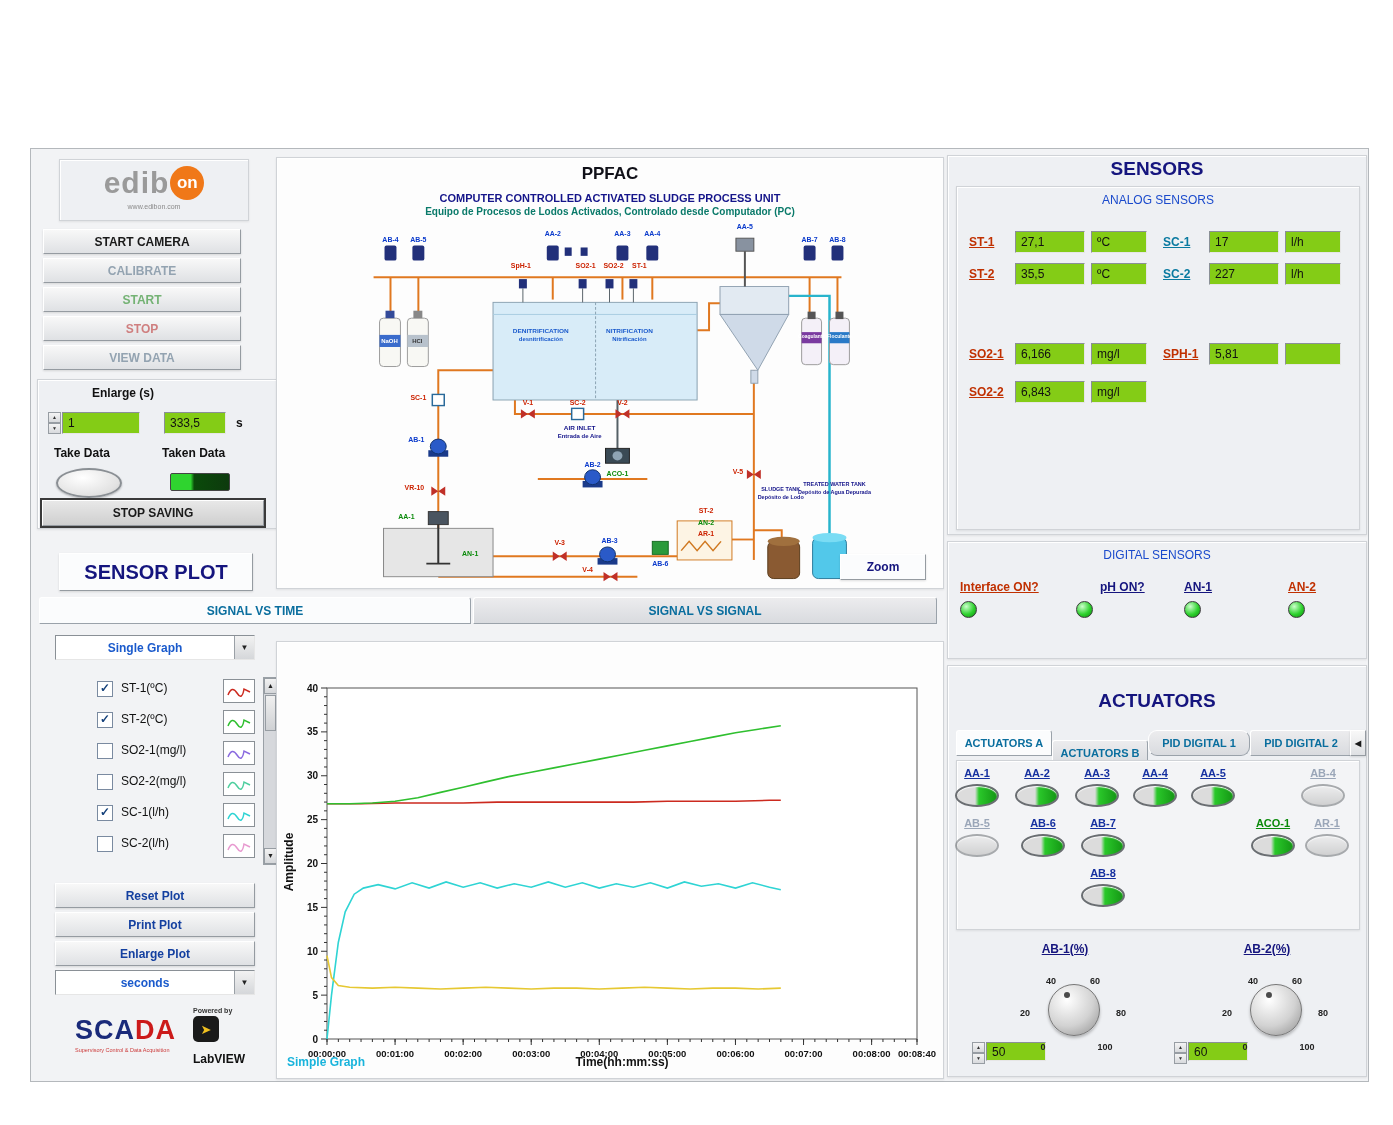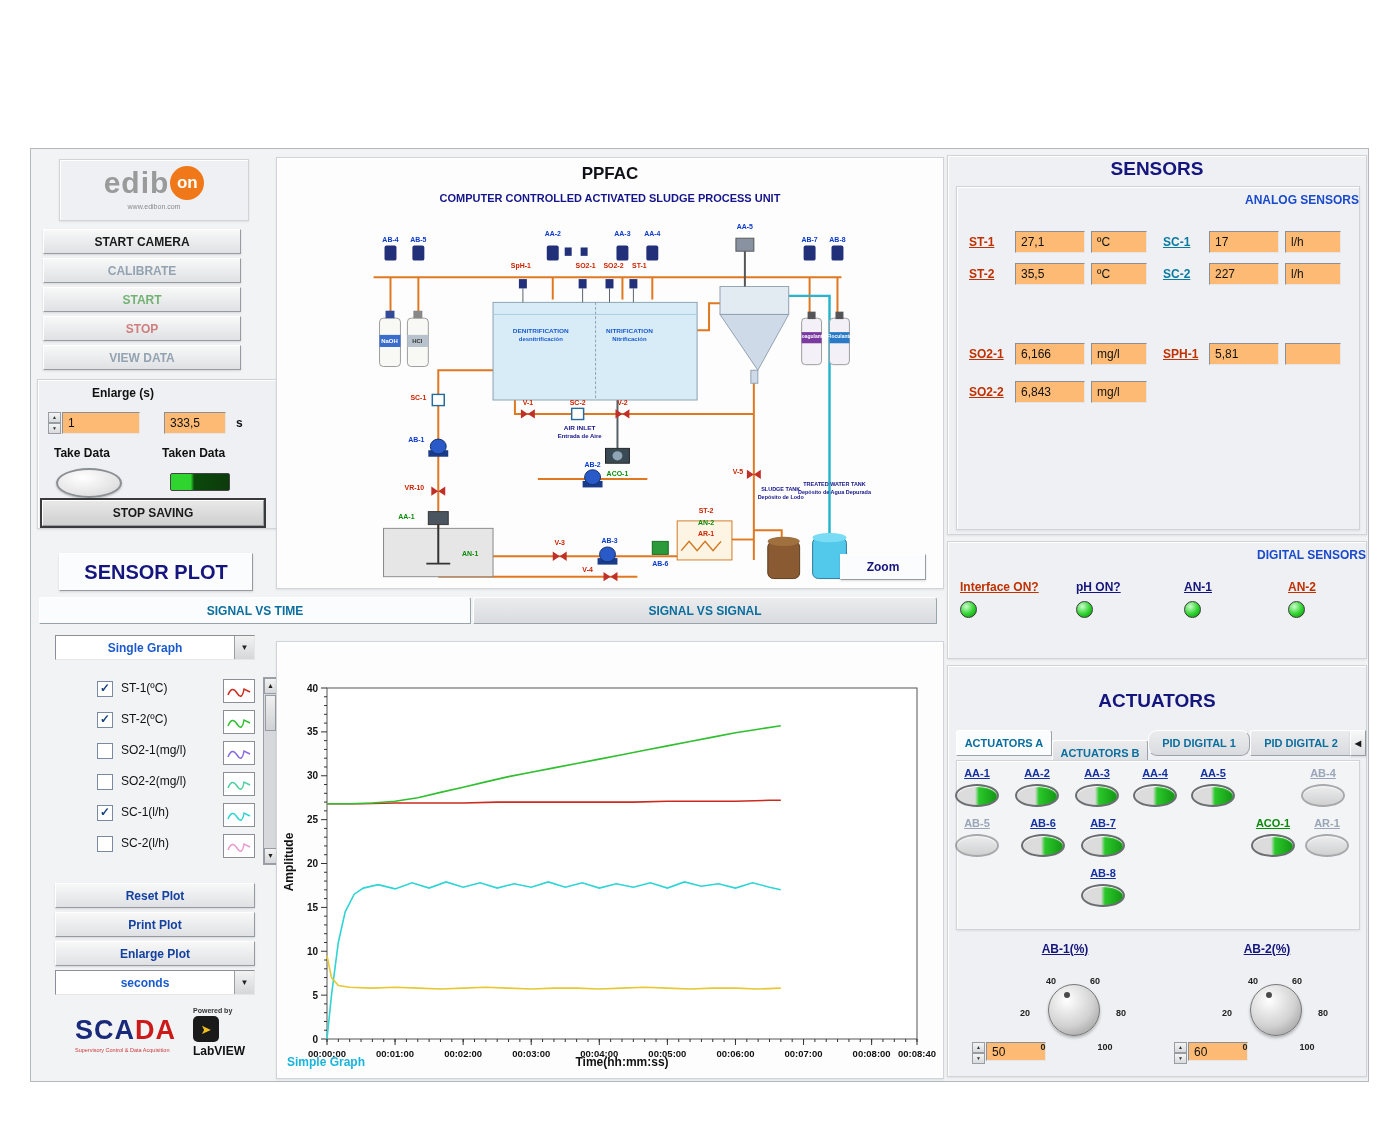--- a/index.html
+++ b/index.html
@@ -1,20 +1,20 @@
 <!DOCTYPE html>
 <html><head>
 <meta charset="utf-8">
 <style>
   html,body{margin:0;padding:0}
   .canvas{position:relative;width:1393px;height:1125px;background:#ffffff;font-family:"Liberation Sans",sans-serif;overflow:hidden}
   .app{position:absolute;left:30px;top:148px;width:1337px;height:932px;background:#f2f3f5;border:1px solid #b4b8bc}
   .abs{position:absolute}
   .bevel{background:linear-gradient(#f8f8f8,#dfe1e4);border:1px solid;border-color:#ffffff #959ba1 #959ba1 #ffffff;box-shadow:0 1px 2px rgba(0,0,0,.12)}
-  .inset,.field{background:#fdba74;border:1px solid;border-color:#8a9096 #e6e6e6 #e6e6e6 #8a9096}
+  .inset,.field{background:#84cc16;border:1px solid;border-color:#8a9096 #e6e6e6 #e6e6e6 #8a9096}
   .field{font-size:12px;color:#111;display:flex;align-items:center;padding-left:5px;box-sizing:border-box}
   .btn{display:flex;align-items:center;justify-content:center;font-weight:bold;font-size:12px;color:#1a1a1a;cursor:pointer;box-sizing:border-box}
   .panel{background:#eef0f3;border:1px solid #d0d3d7;box-shadow:inset 1px 1px 0 #fff,0 1px 2px rgba(0,0,0,.08);box-sizing:border-box}
   .panel.white{background:#fdfdfd}
   .title-navy{color:#15157e;font-weight:bold}
   .c-dis{color:#93a3b1!important}.c-green{color:#74b274!important}.c-red{color:#cf7f7f!important}.c-blue{color:#1440a0!important}
   .tab{display:flex;align-items:center;justify-content:center;font-weight:bold;font-size:12px;color:#0a6e9e;background:linear-gradient(#ececee,#d9dbdf);border:1px solid;border-color:#fff #9aa2aa #9aa2aa #fff;border-radius:3px 3px 0 0;box-sizing:border-box;cursor:pointer}
   .tab.selected{background:#fbfcfd}
   .logo-line{display:flex;align-items:center;justify-content:center;margin-top:6px}
   .logo-edib{font-size:30px;font-weight:bold;color:#9a9a9a;letter-spacing:1px}
@@ -36,26 +36,26 @@
   .chan-legend{position:absolute;left:126px;top:0;width:30px;height:22px;background:#fff;border:1px solid #8a9096;display:flex;align-items:center;justify-content:center;cursor:pointer}
   .scroll{display:flex;flex-direction:column;background:#d6d8dc;border:1px solid #9aa0a6;box-sizing:border-box}
   .scroll-btn{height:14px;background:linear-gradient(#f2f2f2,#d5d7da);border:1px solid #979da3;font-size:7px;line-height:13px;text-align:center;color:#222;cursor:pointer}
   .scroll-thumb{height:34px;margin:1px;background:linear-gradient(#f0f0f0,#cfd1d4);border:1px solid #979da3}
   .scroll-spacer{flex:1}
   .scada-a{font-size:27px;font-weight:bold;color:#1a2a7a;letter-spacing:1px}
   .scada-b{font-size:27px;font-weight:bold;color:#cc1a1a;letter-spacing:1px}
   .scada-sub{font-size:5.5px;color:#cc3a3a;margin-top:1px}
   .pby{font-size:7px;color:#333;font-weight:bold}
   .lv-icon{width:26px;height:26px;background:#1a1a1a;border-radius:5px;color:#f0c020;display:flex;align-items:center;justify-content:center;font-size:13px;margin-top:2px}
-  .lv-text{font-size:12px;color:#111;margin-top:2px;font-weight:bold}
+  .lv-text{font-size:12px;color:#111;margin-top:10px;font-weight:bold}
   .diag-title{text-align:center;font-size:17px;font-weight:bold;color:#101018;margin-top:6px}
   .diag-sub1{text-align:center;font-size:11px;font-weight:bold;color:#15158a;margin-top:8px}
   .diag-sub2{text-align:center;font-size:10px;font-weight:bold;color:#0a7a6a;margin-top:2px}
   .big-title{position:absolute;left:0;top:2px;width:100%;text-align:center;font-size:19px;font-weight:bold;color:#15157e}
-  .sub-title{position:absolute;left:0;top:6px;width:100%;text-align:right;font-size:12px;font-weight:bold;color:#1a4acc}
+  .sub-title{position:absolute;left:0;top:6px;width:100%;text-align:center;font-size:12px;font-weight:normal;color:#1a4acc}
   .sensor-row{position:absolute;display:flex;align-items:center}
   .sensor-name{width:46px;font-weight:bold;font-size:12px;text-decoration:underline}
   .sensor-row .value{width:70px;height:22px;margin-right:6px}
   .sensor-row .unit{width:56px;height:22px}
   .dig-item{position:absolute}
   .dig-name{font-weight:bold;font-size:12px;text-decoration:underline;white-space:nowrap}
   .led{width:15px;height:15px;border-radius:50%;border:1px solid #3a3a3a;background:radial-gradient(circle at 35% 30%,#ccffcc,#2ed22e 55%,#0c8a0c);margin-top:7px}
   .sw-item{position:absolute;width:52px;text-align:center}
   .sw-name{font-size:11px;font-weight:bold;color:#1530a0;text-decoration:underline}
   .sw-name.dim{color:#9aa6b8}
@@ -198,20 +198,21 @@
   </div>
   <div class="abs" style="left:162px;top:858px;width:70px">
     <div class="pby">Powered by</div>
     <div class="lv-icon">➤</div>
     <div class="lv-text">LabVIEW</div>
   </div>
 
   <div class="abs panel white" style="left:245px;top:8px;width:668px;height:432px">
     <div class="diag-title">PPFAC</div>
     <div class="diag-sub1">COMPUTER CONTROLLED ACTIVATED SLUDGE PROCESS UNIT</div>
+    <div class="diag-sub2">Equipo de Procesos de Lodos Activados, Controlado desde Computador (PC)</div>
     <svg id="diagram-svg" class="abs" style="left:2px;top:56px" width="662" height="372" viewBox="0 0 665 400" preserveAspectRatio="none">
 
       <g stroke="#e07820" stroke-width="2" fill="none">
         <path d="M95 68 H565"></path>
             <path d="M112 68 V112"></path>
             <path d="M140 68 V112"></path>
         <path d="M533 68 V110"></path>
             <path d="M561 68 V110"></path>
         <path d="M275 68 V92"></path>
             <path d="M345 68 V92"></path>
@@ -574,21 +575,21 @@
   </div>
 
   <div class="abs panel" style="left:916px;top:392px;width:420px;height:118px">
     <div class="sub-title">DIGITAL SENSORS</div>
     <div id="digital-items" class="abs" style="left:0;top:0;width:420px;height:118px">
           <div class="dig-item" style="left: 12px; top: 38px;">
             <div class="dig-name" style="color: rgb(192, 48, 0);">Interface ON?</div>
             <div class="led"></div>
           </div>
           <div class="dig-item" style="left: 128px; top: 38px;">
-            <div class="dig-name" style="color: rgb(21, 21, 126);">pH ON?</div>
+            <div class="dig-name" style="color: rgb(21, 21, 126); margin-left: 24px;">pH ON?</div>
             <div class="led"></div>
           </div>
           <div class="dig-item" style="left: 236px; top: 38px;">
             <div class="dig-name" style="color: rgb(21, 21, 126);">AN-1</div>
             <div class="led"></div>
           </div>
           <div class="dig-item" style="left: 340px; top: 38px;">
             <div class="dig-name" style="color: rgb(192, 48, 0);">AN-2</div>
             <div class="led"></div>
           </div>

